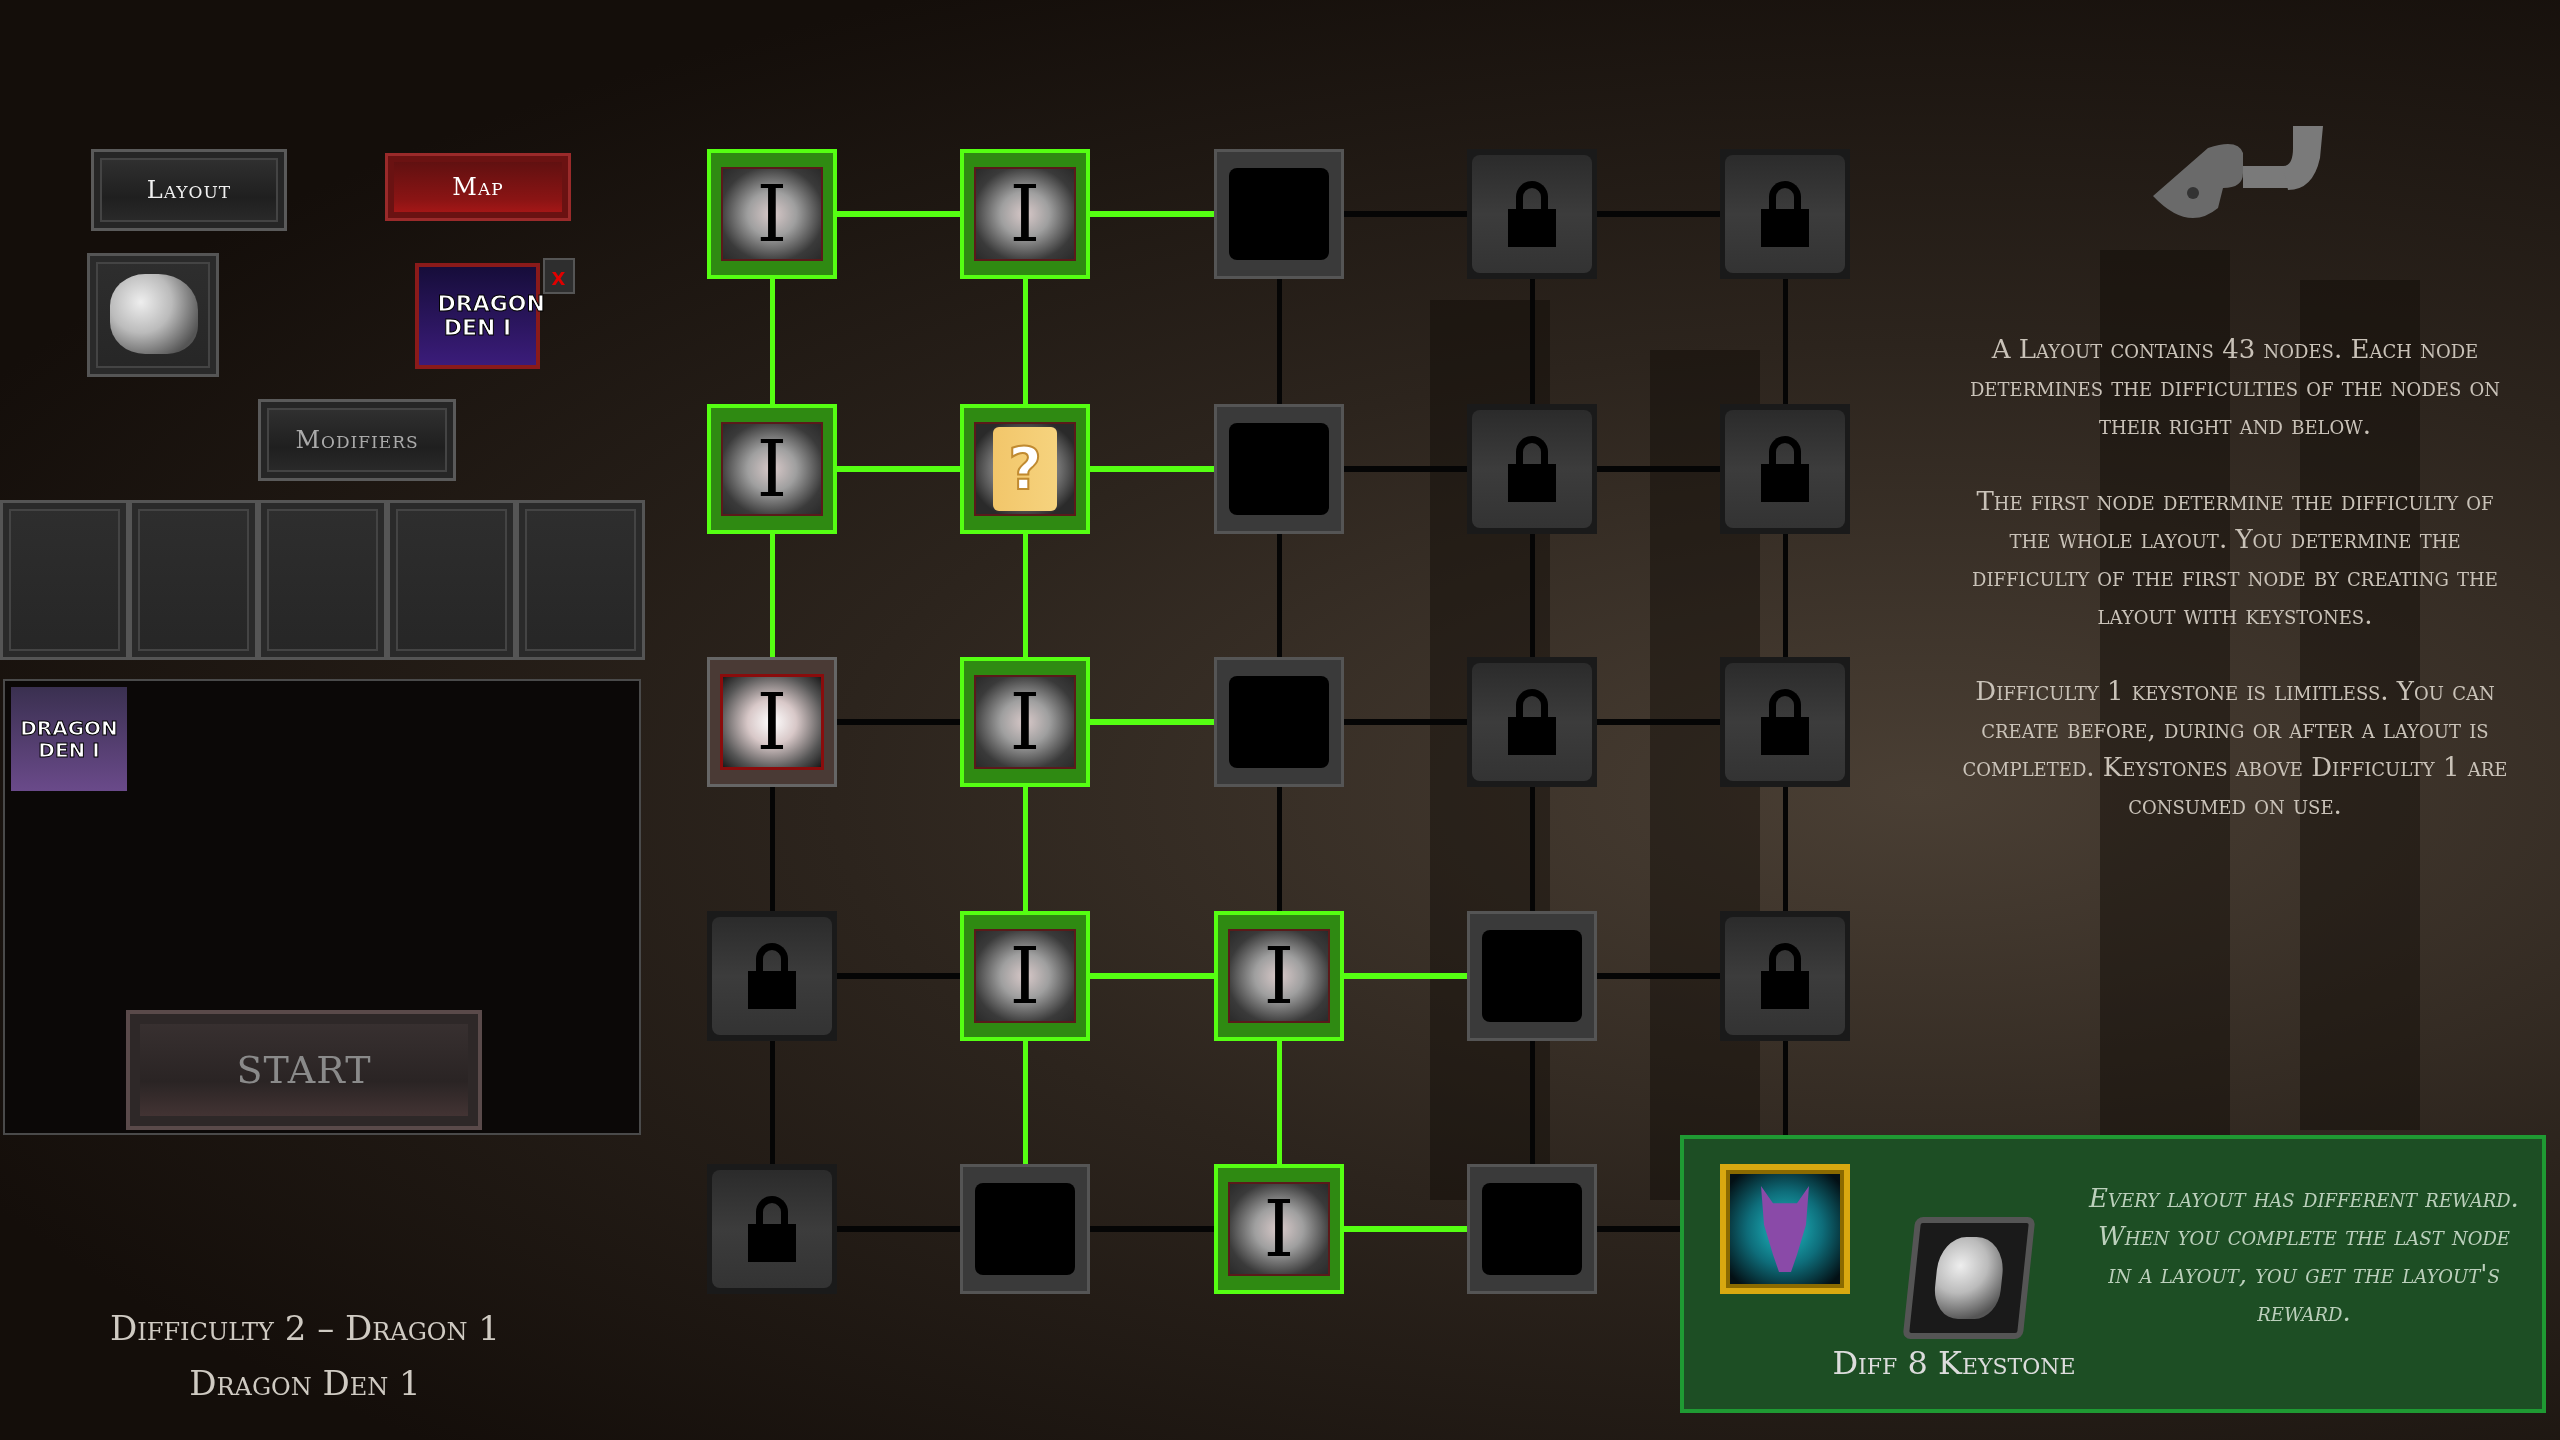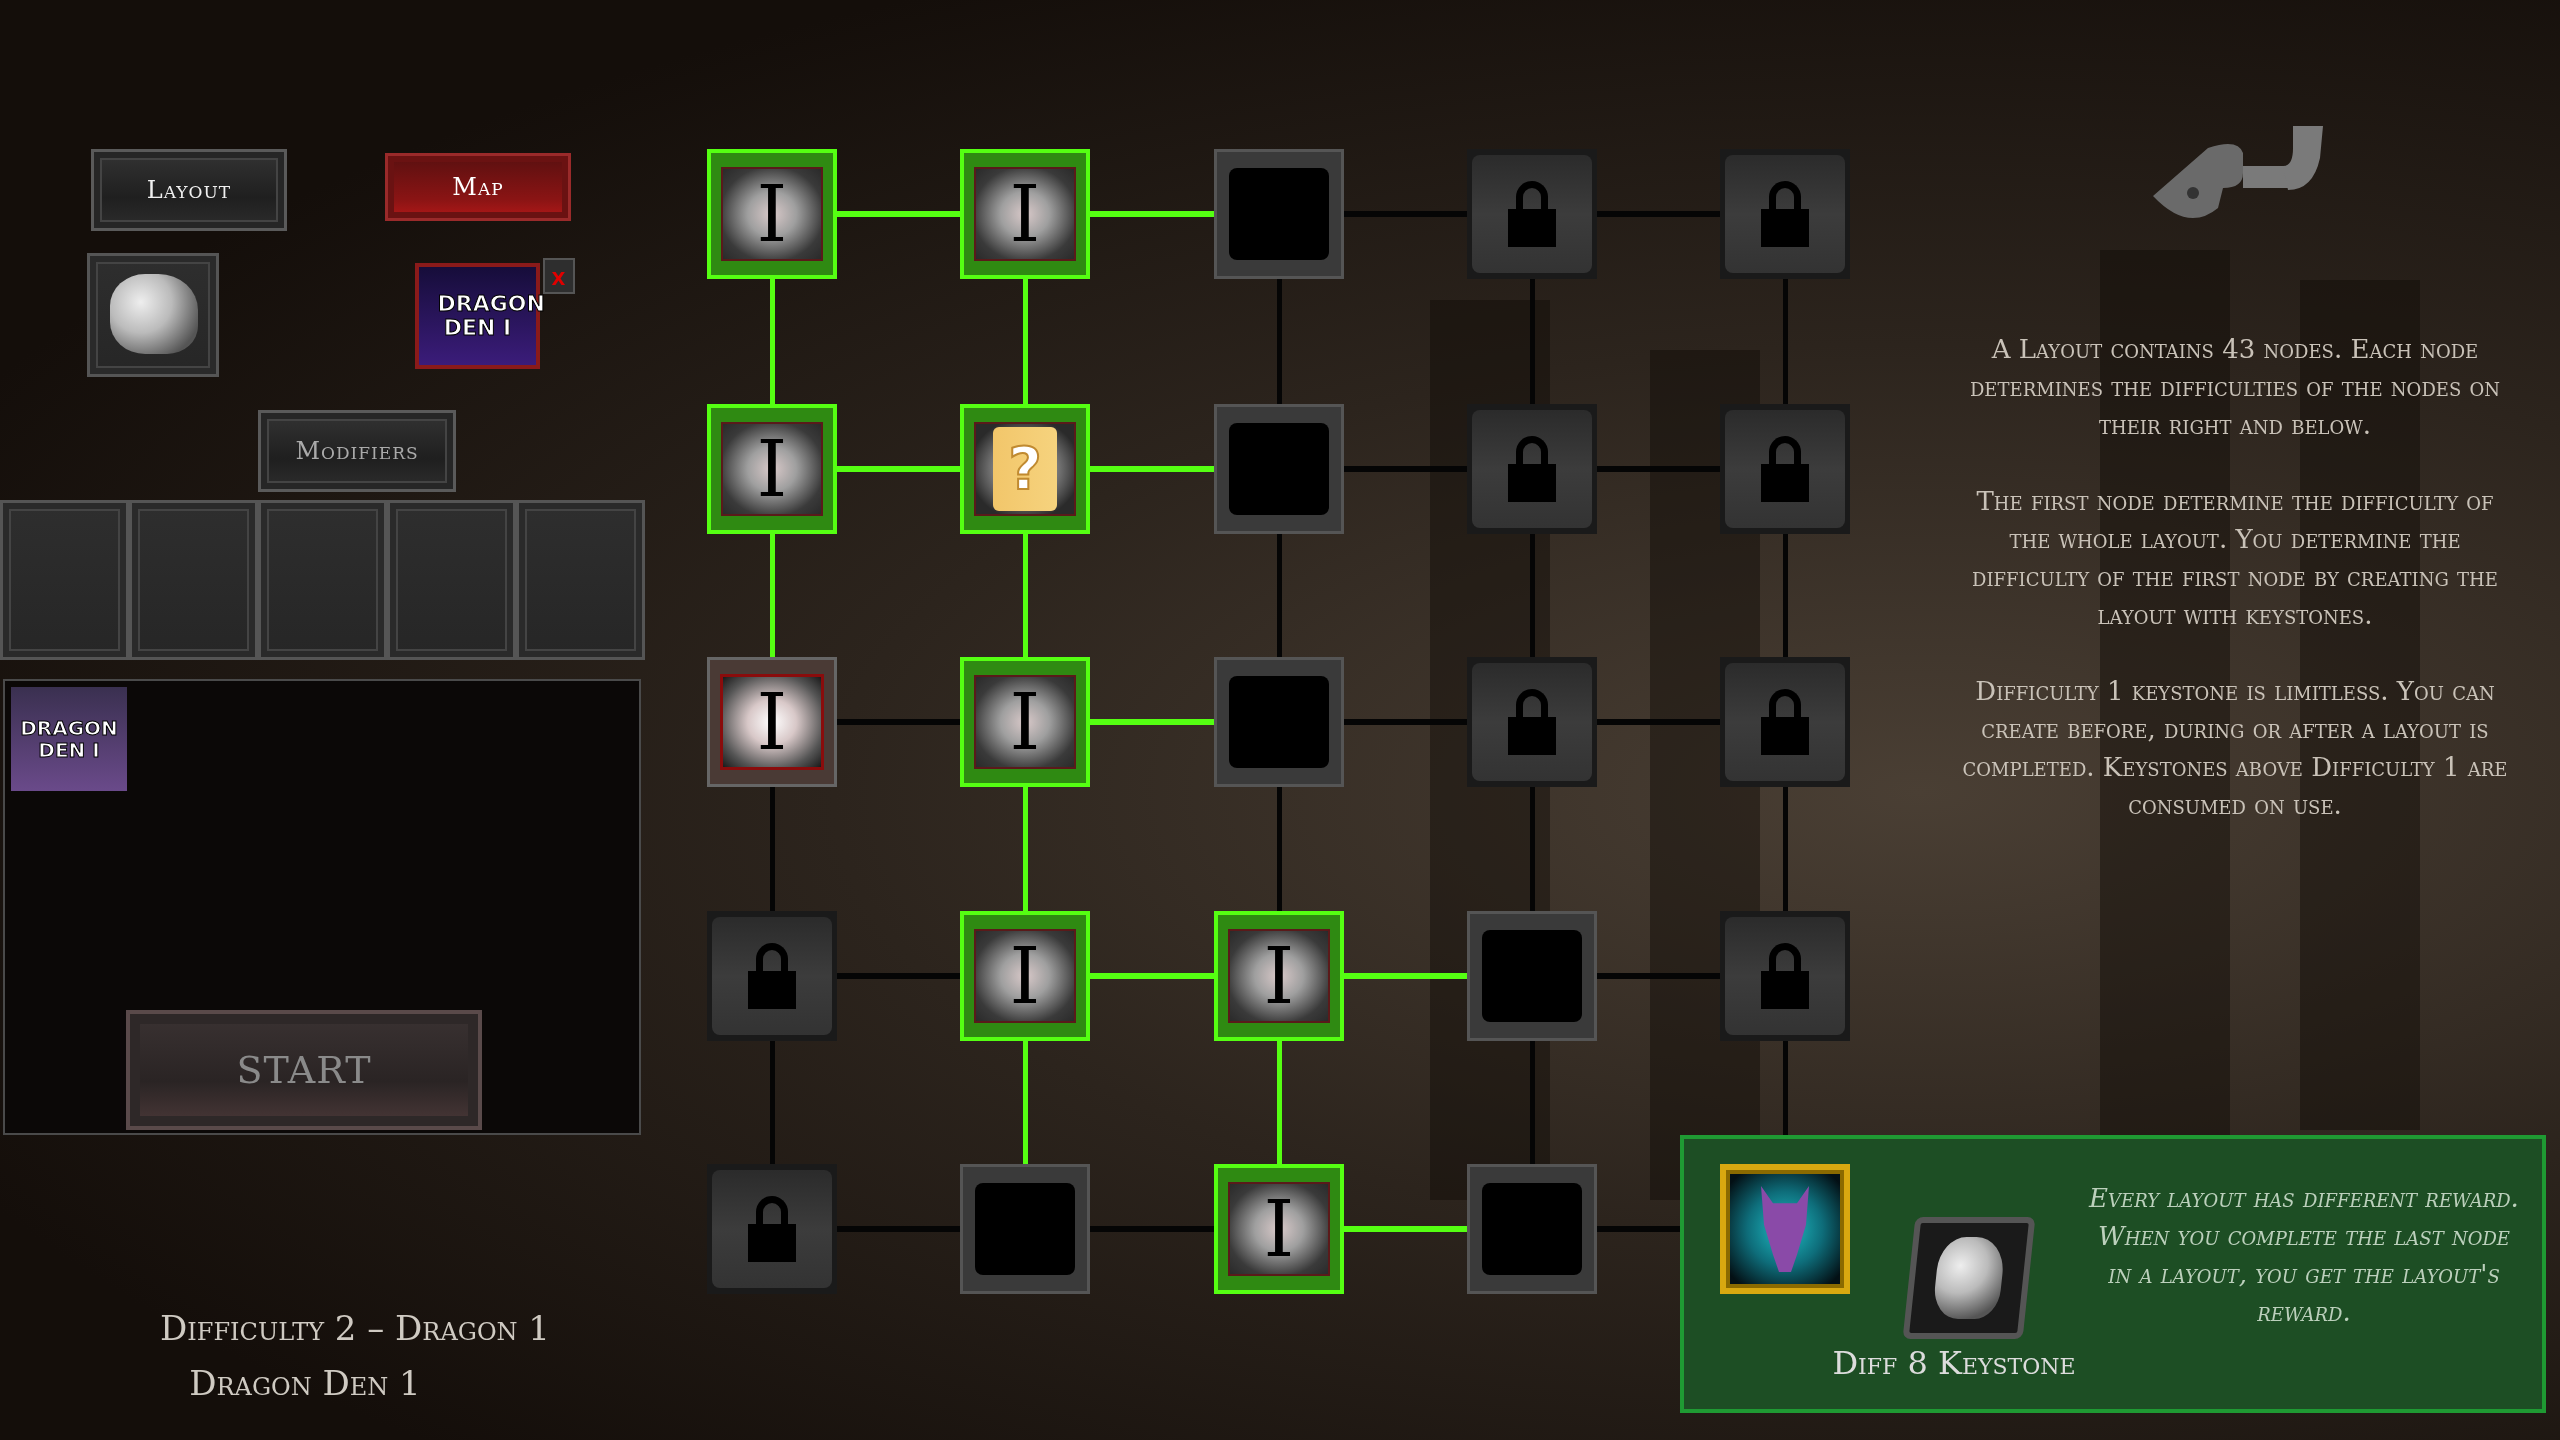--- a/index.html
+++ b/index.html
@@ -61,40 +61,40 @@
   <div class="stone" style="left:20px;top:18px;width:88px;height:80px;"></div>
 </div>
 
 <div class="scroll-icon" style="left:415px;top:263px;width:125px;height:106px;border:4px solid #8a1a1a;font-size:22px;">
   <span style="width:80px;">DRAGON DEN I</span>
 </div>
 <div class="btn" style="left:543px;top:258px;width:32px;height:36px;background:#2e2e2e;border:2px solid #555;color:#e00000;font-family:'DejaVu Sans',sans-serif;font-weight:bold;font-size:26px;">
   <span>x</span>
 </div>
 
-<div class="btn btn-grey" style="left:223px;top:410px;width:198px;height:82px;font-size:24px;color:#aaa;">Modifiers</div>
+<div class="btn btn-grey" style="left:223px;top:399px;width:198px;height:82px;font-size:24px;color:#aaa;">Modifiers</div>
 
 <div style="position:absolute;left:0;top:500px;width:645px;height:160px;display:flex;">
   <div class="slot" style="position:relative;flex:1;height:160px;"></div>
   <div class="slot" style="position:relative;flex:1;height:160px;"></div>
   <div class="slot" style="position:relative;flex:1;height:160px;"></div>
   <div class="slot" style="position:relative;flex:1;height:160px;"></div>
   <div class="slot" style="position:relative;flex:1;height:160px;"></div>
 </div>
 
 <div style="position:absolute;left:3px;top:679px;width:638px;height:456px;background:#0b0807;border:2px solid #4a4a4a;box-sizing:border-box;">
   <div class="scroll-icon" style="left:6px;top:6px;width:116px;height:104px;background:linear-gradient(#3a3050,#6a4a8a);font-size:20px;">
     <span style="width:110px;">DRAGON DEN I</span>
   </div>
 </div>
 
 <div class="btn" style="left:126px;top:1010px;width:356px;height:120px;background:linear-gradient(#3a3232,#2a2424 60%,#4a3838);border:4px solid #5a4a4a;box-shadow:inset 0 0 0 10px #2e2828;font-size:38px;color:#8a8a8a;font-variant:normal;">
   <span>START</span>
 </div>
-<div class="info" style="left:60px;top:1308px;width:490px;font-size:34px;color:#cfcac2;text-align:right;">Difficulty 2 – Dragon 1</div>
+<div class="info" style="left:60px;top:1308px;width:490px;font-size:34px;color:#cfcac2;">Difficulty 2 – Dragon 1</div>
 <div class="info" style="left:60px;top:1363px;width:490px;font-size:34px;color:#cfcac2;">Dragon Den 1</div>
 
 <div id="grid" style="position:absolute;left:0;top:0;">
     <div class="edge g" style="left: 837px; top: 211px; width: 123px; height: 6px;"></div>
     <div class="edge g" style="left: 1090px; top: 211px; width: 124px; height: 6px;"></div>
     <div class="edge" style="left: 1344px; top: 211px; width: 123px; height: 6px;"></div>
     <div class="edge" style="left: 1597px; top: 211px; width: 123px; height: 6px;"></div>
     <div class="edge g" style="left: 837px; top: 466px; width: 123px; height: 6px;"></div>
     <div class="edge g" style="left: 1090px; top: 466px; width: 124px; height: 6px;"></div>
     <div class="edge" style="left: 1344px; top: 466px; width: 123px; height: 6px;"></div>

